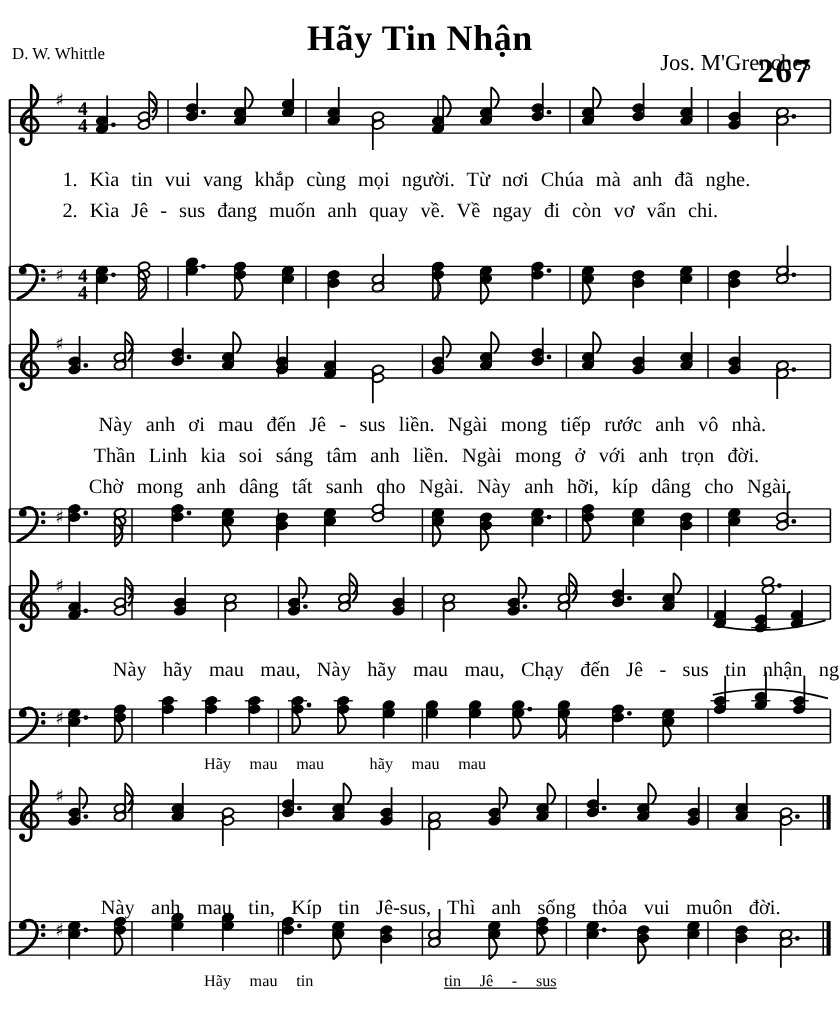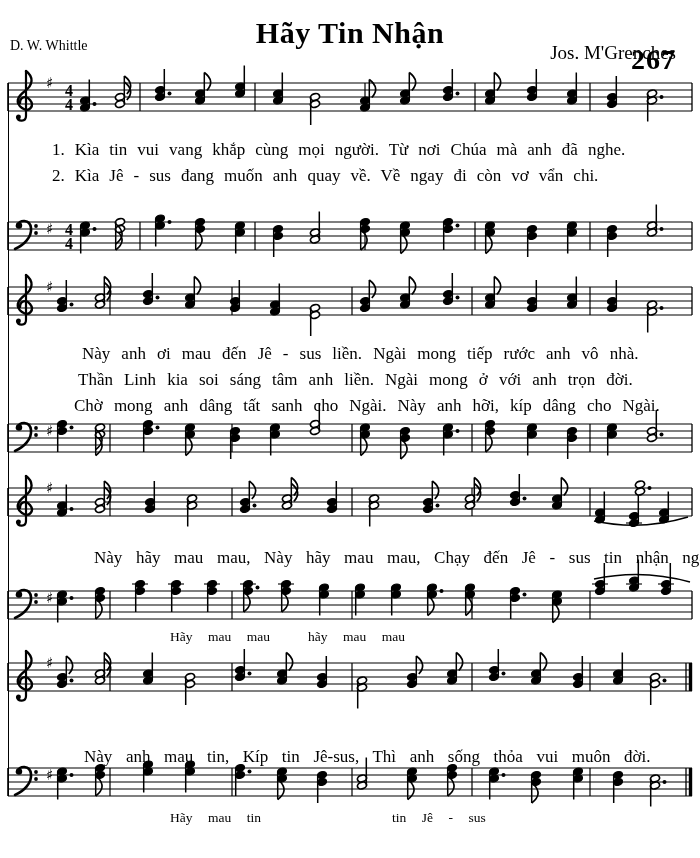--- a/index.html
+++ b/index.html
@@ -27,21 +27,21 @@
   .v1{word-spacing:.34em;}
   .v2{word-spacing:.40em;}
   .chorus{word-spacing:.55em;}
   .l-s1-0{top:140px;left:52px;} .l-s1-1{top:166px;left:52px;} .l-s1-2{top:192px;left:52px;}
   .l-s2-0{top:344px;left:82px;font-family:Liberation Serif, serif;} .l-s2-1{top:370px;left:78px;} .l-s2-2{top:396px;left:74px;}
   .l-s3-0{top:548px;left:94px;}
   .l-s4-0{top:727px;left:84px;margin-top:20px;}
   .echo{position:absolute;font-size:13.5px;word-spacing:.9em;white-space:nowrap;}
   .echo span{position:absolute;top:0;white-space:nowrap;}
   .e-s3{top:629px;} .e-s4{top:810px;}
-  .e-a{left:170px;} .e-b3{left:308px;} .e-b4{left:392px;}
+  .e-a{left:170px;} .e-b3{left:308px;} .e-b4{left:370px;text-decoration:underline;}
 </style>
 </head>
 <body>
 
 <div class="page">
 
   <div class="hymn-number">267</div>
   <div class="hymn-title">Hãy Tin Nhận</div>
   <div class="author-left">D. W. Whittle</div>
   <div class="author-right">Jos. M'Grenches</div>

